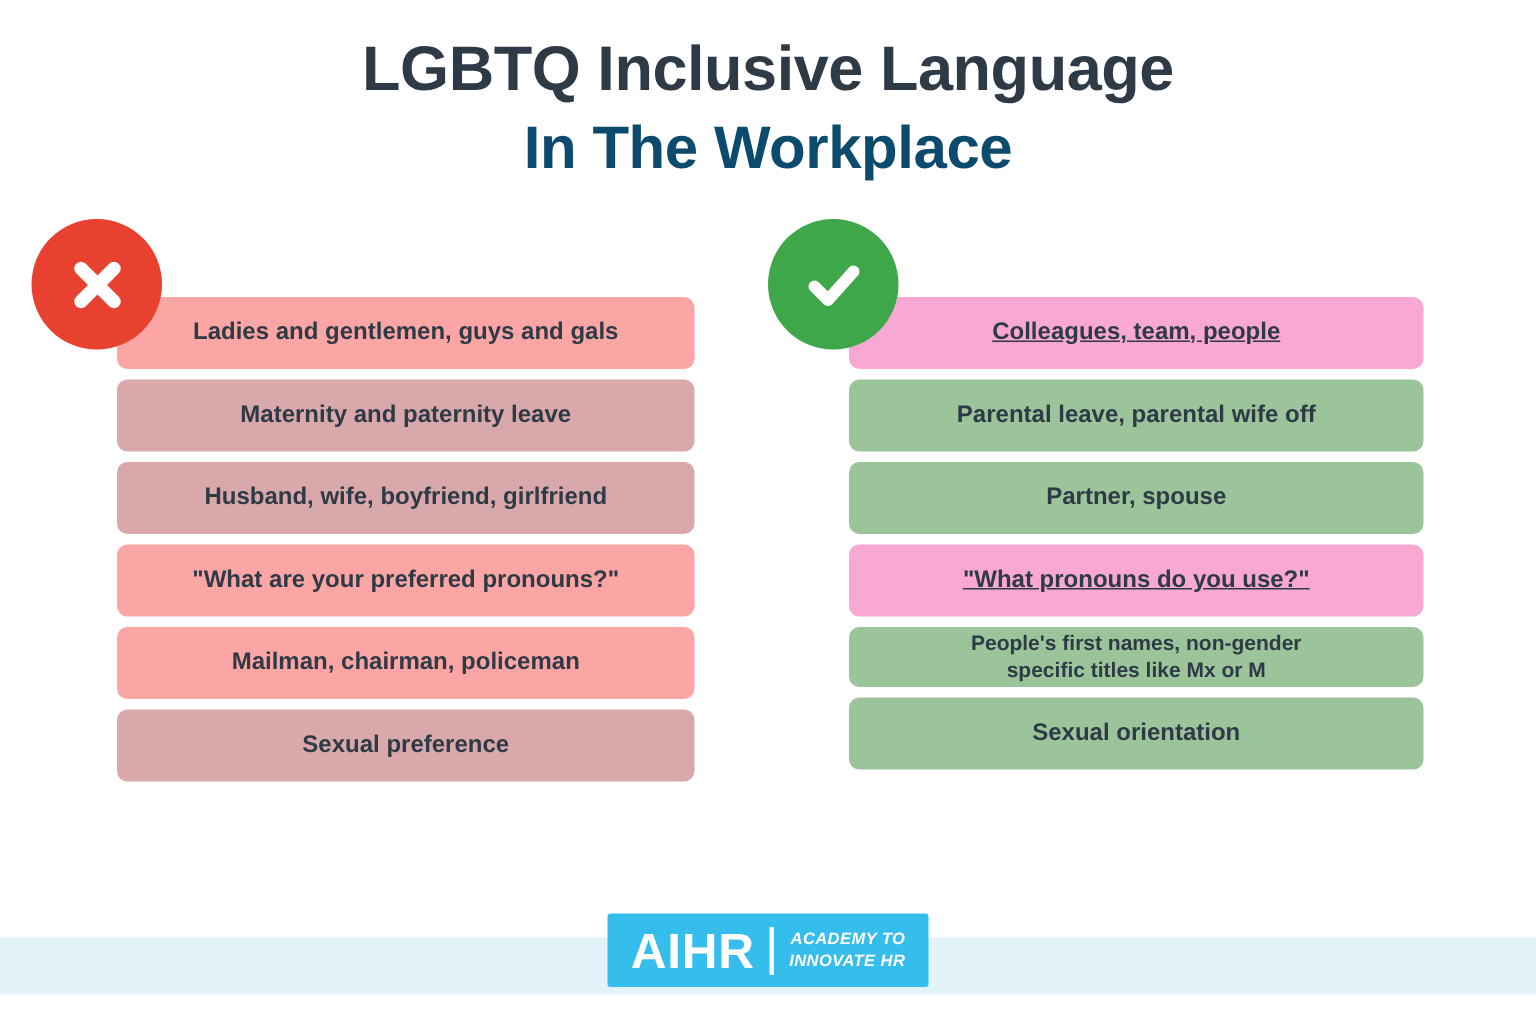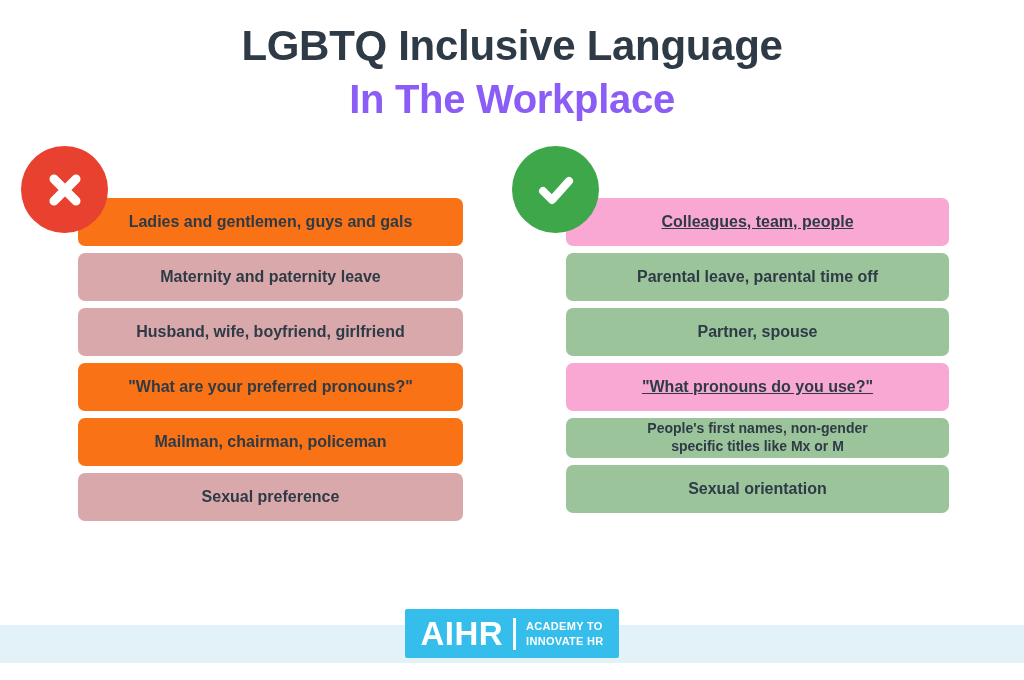--- a/index.html
+++ b/index.html
@@ -36,21 +36,21 @@
     font-size: 42px;
     font-weight: bold;
     color: #2e3a46;
     letter-spacing: -0.3px;
     line-height: 1.22;
     display: block;
   }
   .title-line2 {
     font-size: 40px;
     font-weight: bold;
-    color: #8b5cf6;
+    color: #0c4a6e;
     letter-spacing: -0.3px;
     line-height: 1.22;
     display: block;
     margin-top: 4px;
   }
 
   
   .badge {
     position: absolute;
     width: 87px;
@@ -111,21 +111,21 @@
     height: 40px;
     font-size: 14px;
     line-height: 1.28;
   }
   .row .row-text {
     display: block;
     white-space: pre-line;
   }
 
   
-  .row.neg-dark  { background: #f97316; }
+  .row.neg-dark  { background: #fca5a5; }
   .row.neg-light { background: #d9a8ab; }
   .row.pos-dark  { background: #f9a8d4; text-decoration: underline; }
   .row.pos-light { background: #9cc49b; }
 
   
   .bottom-band {
     position: absolute;
     left: 0;
     top: 625px;
     width: 1024px;
@@ -163,21 +163,22 @@
     background: #ffffff;
     opacity: 0.95;
   }
   .logo-tagline {
     color: #ffffff;
     font-size: 11px;
     font-weight: bold;
     line-height: 1.28;
     letter-spacing: 0.3px;
     white-space: pre-line;
-    text-align: left;
+    text-align: right;
+    font-style: italic;
   }
 </style>
 </head>
 <body>
 
 <div class="canvas">
 
   <div class="title-block">
     <span class="title-line1">LGBTQ Inclusive Language</span>
     <span class="title-line2">In The Workplace</span>
@@ -217,21 +218,21 @@
     <div class="row neg-light">
       <span class="row-text">Sexual preference</span>
     </div>
   </div>
 
   <div class="column col-right">
     <div class="row pos-dark">
       <span class="row-text">Colleagues, team, people</span>
     </div>
     <div class="row pos-light">
-      <span class="row-text">Parental leave, parental time off</span>
+      <span class="row-text">Parental leave, parental wife off</span>
     </div>
     <div class="row pos-light">
       <span class="row-text">Partner, spouse</span>
     </div>
     <div class="row pos-dark">
       <span class="row-text">"What pronouns do you use?"</span>
     </div>
     <div class="row pos-light two-line">
       <span class="row-text">People's first names, non-gender
 specific titles like Mx or M</span>

